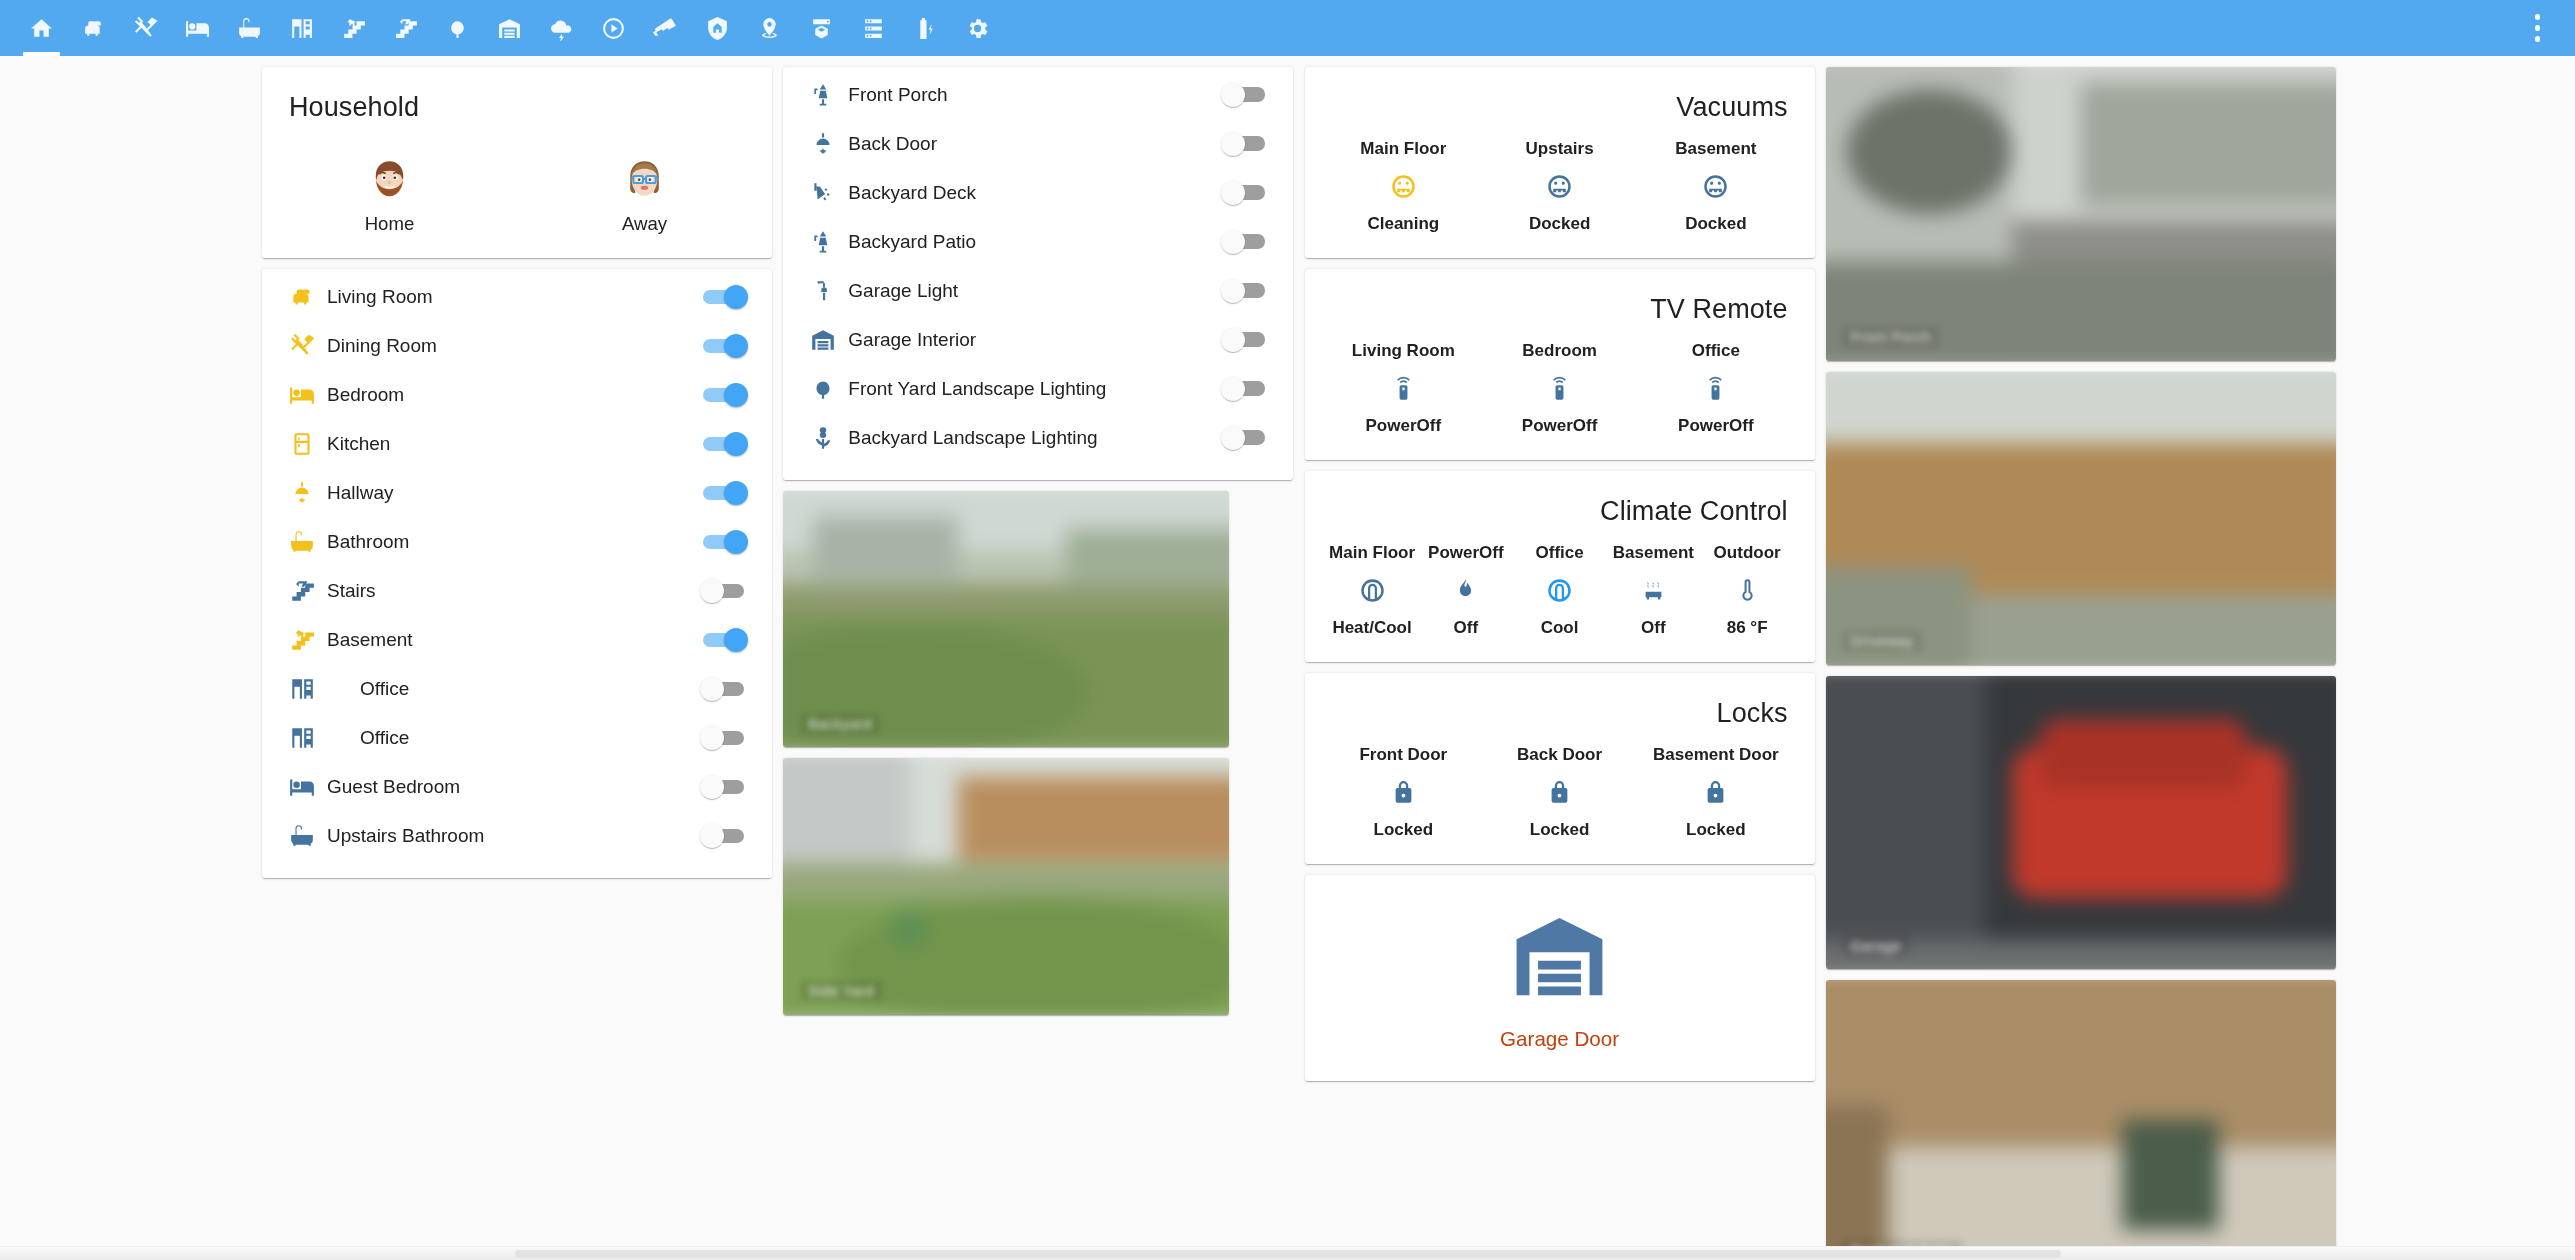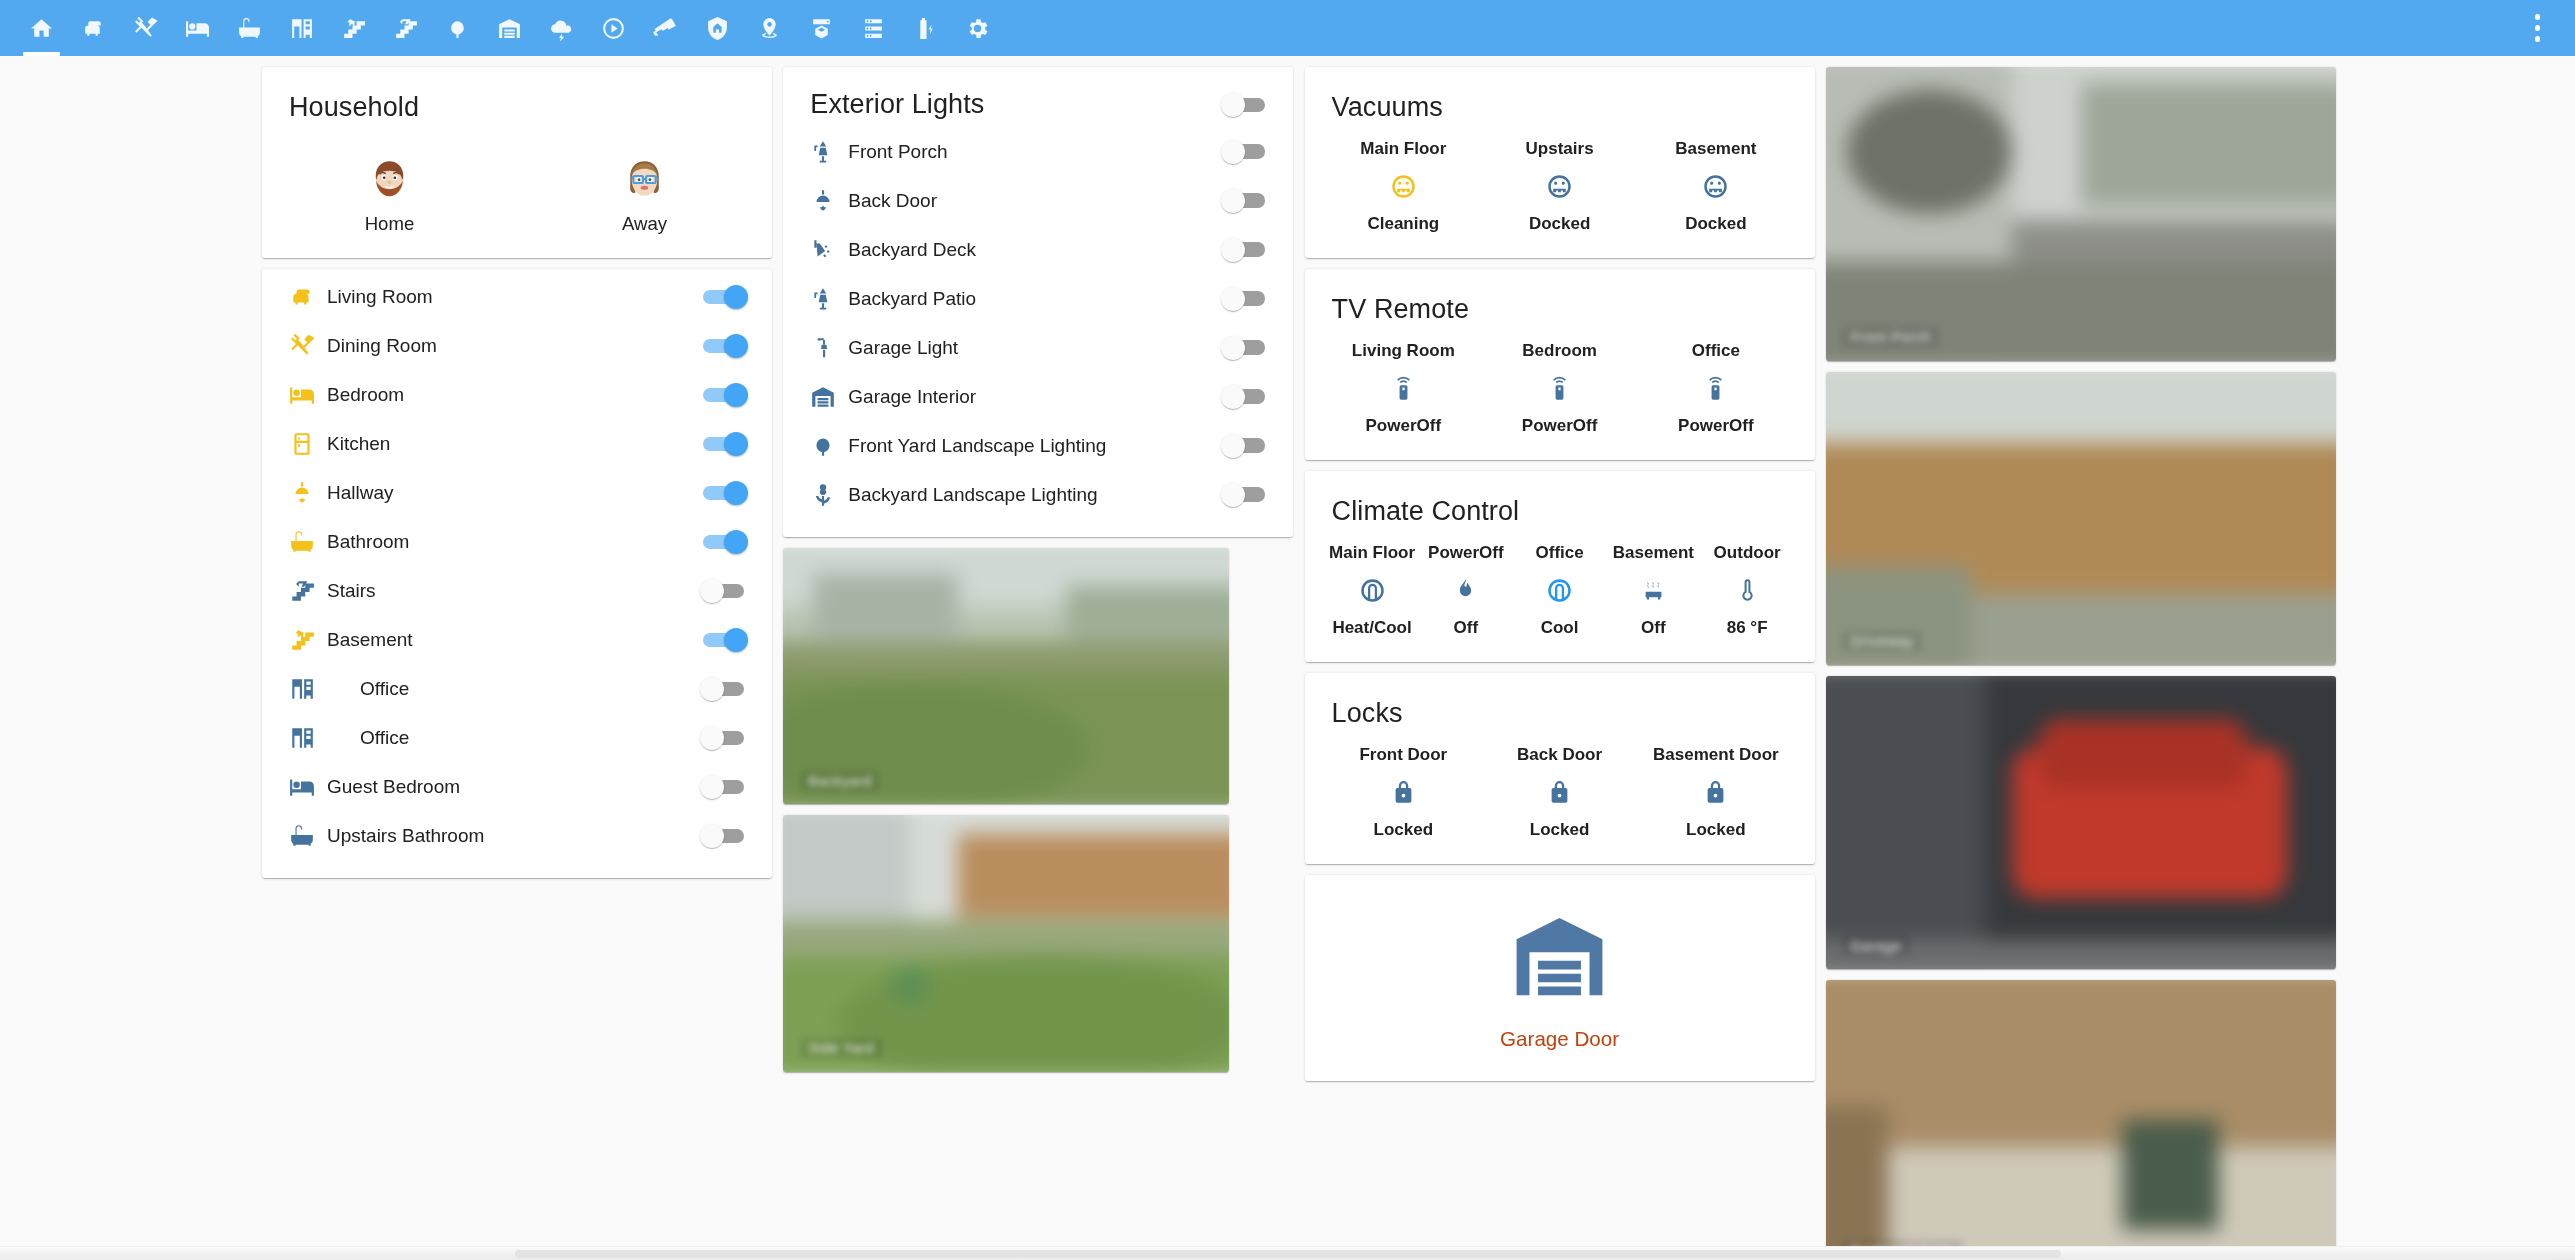--- a/index.html
+++ b/index.html
@@ -47,21 +47,21 @@
   .page {
     height: calc(1261px - 56px - 14.4px);
     padding: 11.3px 0 0 0;
     display: flex;
     gap: 0;
     align-items: flex-start;
   }
   .col { display: flex; flex-direction: column; gap: 11px; }
   .col-1 { width: 510px; margin-left: 262px; }
   .col-2 { width: 510px; margin-left: 11.3px; }
-  .col-3 { width: 510px; margin-left: 11.3px; }
+  .col-3 { width: 510px; margin-left: 11.3px; text-align: right; }
   .col-4 { width: 510px; margin-left: 11.3px; }
 
   .card {
     background: #ffffff;
     border-radius: 3.1px;
     box-shadow: 0 1px 1px 0 rgba(0,0,0,.14), 0 0.5px 2.6px 0 rgba(0,0,0,.12), 0 1.5px 0.5px -1px rgba(0,0,0,.20);
     overflow: hidden;
   }
   .card-title {
     font-size: 27px;
@@ -487,27 +487,20 @@
             </div>
           </div>
         </div>
     </div>
 
   </div>
 
   <div class="col col-2">
 
     <div class="card">
-      <div class="card-title-row">
-        <div class="card-title">Exterior Lights</div>
-        <div class="sw">
-          <div class="track"></div>
-            <div class="thumb"></div>
-        </div>
-      </div>
       <div class="rows" id="exterior-rows">
           <div class="row">
             <div class="row-icon">
               <svg viewBox="0 0 24 24">
                 <path fill="#44739e" d="M12 2 9 7h6zM9.5 8h5l1.5 7h-8zM11 16h2v5h-2zM9 20h6v1.6H9zM4 6h3v1.6H4zM4 6h1.6v5H4z"></path>
               </svg>
             </div>
             <div class="row-label">Front Porch</div>
             <div class="sw">
               <div class="track"></div>

